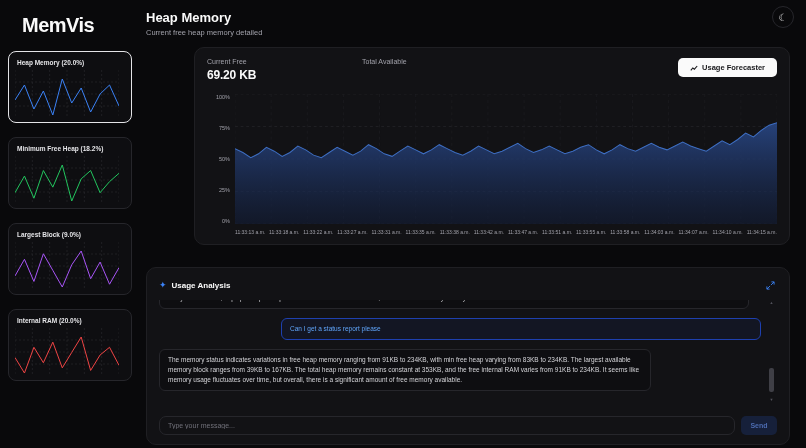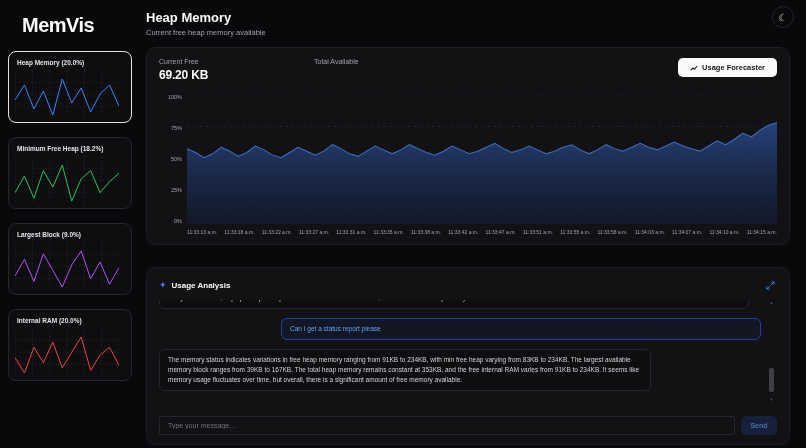--- a/index.html
+++ b/index.html
@@ -20,21 +20,21 @@
   .gridline { stroke:#2b2b31; stroke-width:0.6; stroke-dasharray:2,2; }
   
   .main { position:absolute; left:140px; top:0; right:0; bottom:0; padding:10px 16px 8px 6px; }
   .page-title { font-size:13px; font-weight:700; }
   .page-subtitle { font-size:7.5px; color:#a1a1aa; margin-top:3px; }
   .theme-btn { position:absolute; top:6px; right:12px; width:22px; height:22px; border-radius:50%;
     border:1px solid #26262b; background:#09090b; color:#fafafa; display:flex; align-items:center; justify-content:center;
     font-size:10px; cursor:pointer; }
   
   .stats-card { margin-top:10px; background:#121215; border:1px solid #1f1f23; border-radius:10px;
-    height:198px; padding:10px 12px; position:relative; }
+    height:198px; padding:10px 12px; position:relative;margin-left:48px; }
   .stats-row { display:flex; align-items:flex-start; }
   .stat { min-width:110px; margin-right:45px; }
   .stat-label { font-size:7px; color:#a1a1aa; margin-bottom:3px; }
   .stat-value { font-size:12px; font-weight:700; letter-spacing:-0.2px; }
   .forecast-btn { margin-left:auto; background:#fafafa; color:#18181b; border:none; border-radius:5px;
     font-size:7.5px; font-weight:700; padding:0 12px; height:19px; display:flex; align-items:center; gap:4px;
     cursor:pointer; font-family:"Liberation Sans", sans-serif; }
   .chart-wrap { display:flex; margin-top:12px; }
   .y-axis { width:28px; height:130px; display:flex; flex-direction:column; justify-content:space-between;
     align-items:flex-end; padding-right:5px; font-size:5.5px; color:#a1a1aa; }
@@ -54,21 +54,21 @@
   .msg { border-radius:6px; font-size:6.5px; line-height:1.55; padding:5px 8px; }
   .msg.assistant { background:#0e0e11; border:1px solid #26262b; color:#d4d4d8; }
   .msg.partial { margin-top:-13px; width:98%; white-space:nowrap; overflow:hidden; }
   .msg.user { margin-top:9px; margin-left:122px; background:rgba(30,58,138,0.12);
     border:1px solid #1e40af; color:#60a5fa; }
   .msg.answer { margin-top:9px; width:492px; }
   .scrollbar { position:absolute; right:2px; top:0; bottom:0; width:7px; background:#121215; }
   .scroll-arrow { position:absolute; left:0; width:7px; text-align:center; font-size:4px; color:#52525b; cursor:pointer; }
   .scroll-thumb { position:absolute; left:1px; width:5px; height:24px; bottom:10px; background:#3f3f46; border-radius:2px; cursor:grab; }
   .input-row { position:absolute; left:12px; right:12px; bottom:9px; display:flex; gap:6px; }
-  .chat-input { flex:1; height:19px; background:transparent; border:1px solid #26262b; border-radius:2px;
+  .chat-input { flex:1; height:19px; background:transparent; border:1px solid #26262b; border-radius:7px;
     color:#e4e4e7; font-size:7px; padding:0 8px; outline:none; font-family:"Liberation Sans", sans-serif; }
   .chat-input::placeholder { color:#71717a; }
   .send-btn { width:36px; height:19px; background:#16203a; color:#4c6bb0; border:none; border-radius:5px;
     font-size:7px; font-weight:600; cursor:pointer; font-family:"Liberation Sans", sans-serif; }
 </style>
 </head>
 <body>
 
 <aside class="sidebar">
   <div class="logo">MemVis</div>
@@ -141,21 +141,21 @@
           <polyline points="0,29.571428571428573 9.454545454545455,45 18.90909090909091,19.285714285714285 28.36363636363636,34.714285714285715 37.81818181818182,14.142857142857146 47.27272727272727,39.85714285714286 56.72727272727272,24.42857142857143 66.18181818181819,9 75.63636363636364,42.42857142857143 85.0909090909091,27 94.54545454545455,19.285714285714285 104,37.285714285714285" fill="none" stroke="#ef4444" stroke-width="1"></polyline>
         </svg>
     </div>
 
   </div>
 </aside>
 
 <main class="main">
 
   <div class="page-title">Heap Memory</div>
-  <div class="page-subtitle">Current free heap memory available</div>
+  <div class="page-subtitle">Current free heap memory detailed</div>
 
   <button class="theme-btn">
     <span>☾</span>
   </button>
 
   <section class="stats-card">
     <div class="stats-row">
       <div class="stat">
         <div class="stat-label">Current Free</div>
         <div class="stat-value">69.20 KB</div>

